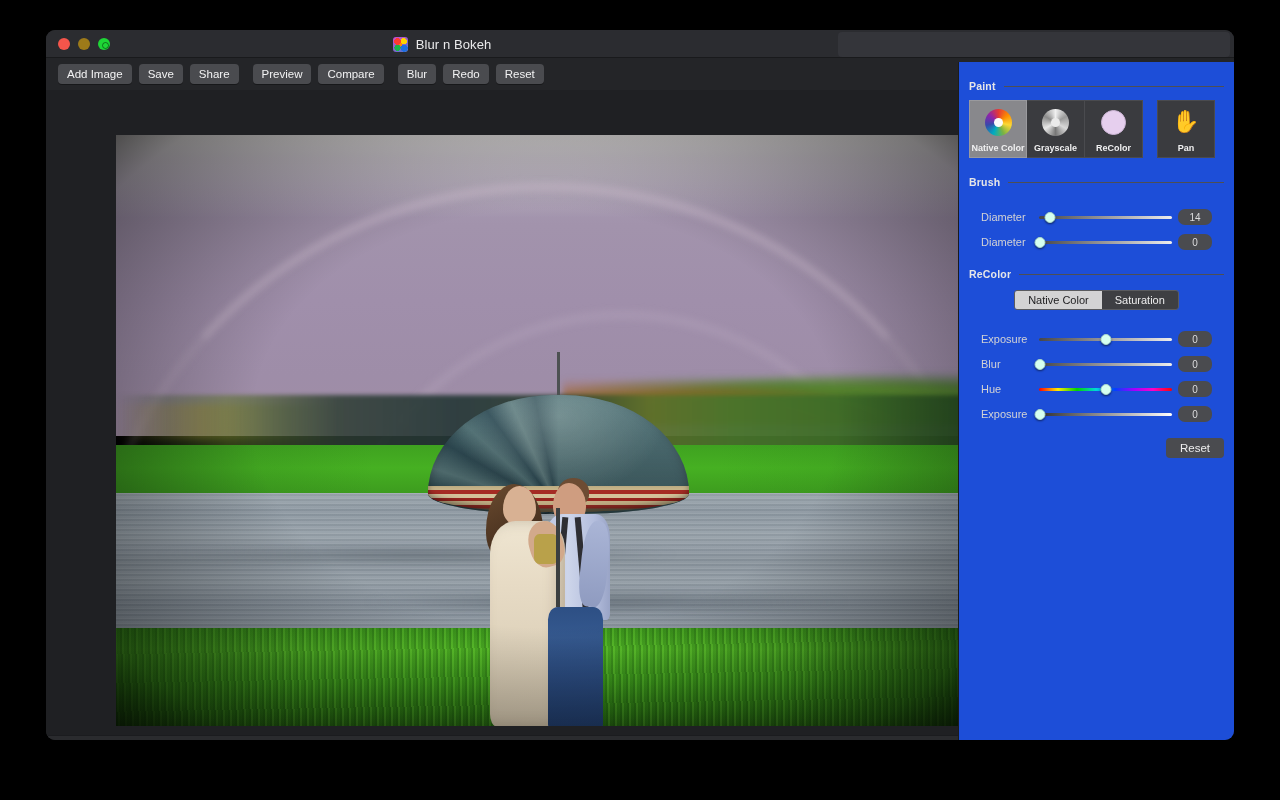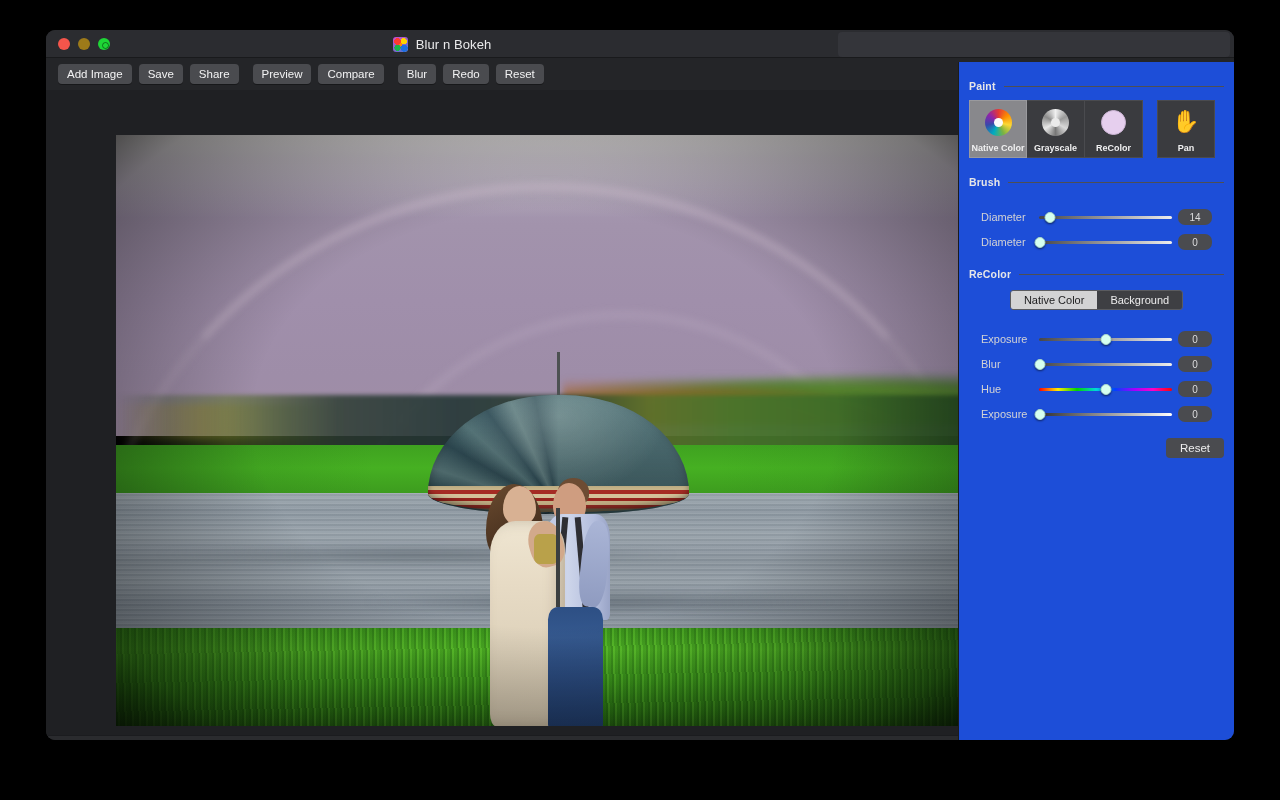--- a/index.html
+++ b/index.html
@@ -596,21 +596,21 @@
     <div class="spacer-18"></div>
 
     <div class="section-head">
       <div class="lbl">ReColor</div>
       <div class="rule"></div>
     </div>
 
     <div class="seg-wrap">
       <div class="seg">
         <div class="on">Native Color</div>
-        <div class="off">Background</div>
+        <div class="off">Saturation</div>
       </div>
     </div>
 
     <div class="spacer-12"></div>
 
 
     <div class="row">
       <div class="rlabel">Exposure</div>
       <div class="slider">
         <div class="track plain"></div>

